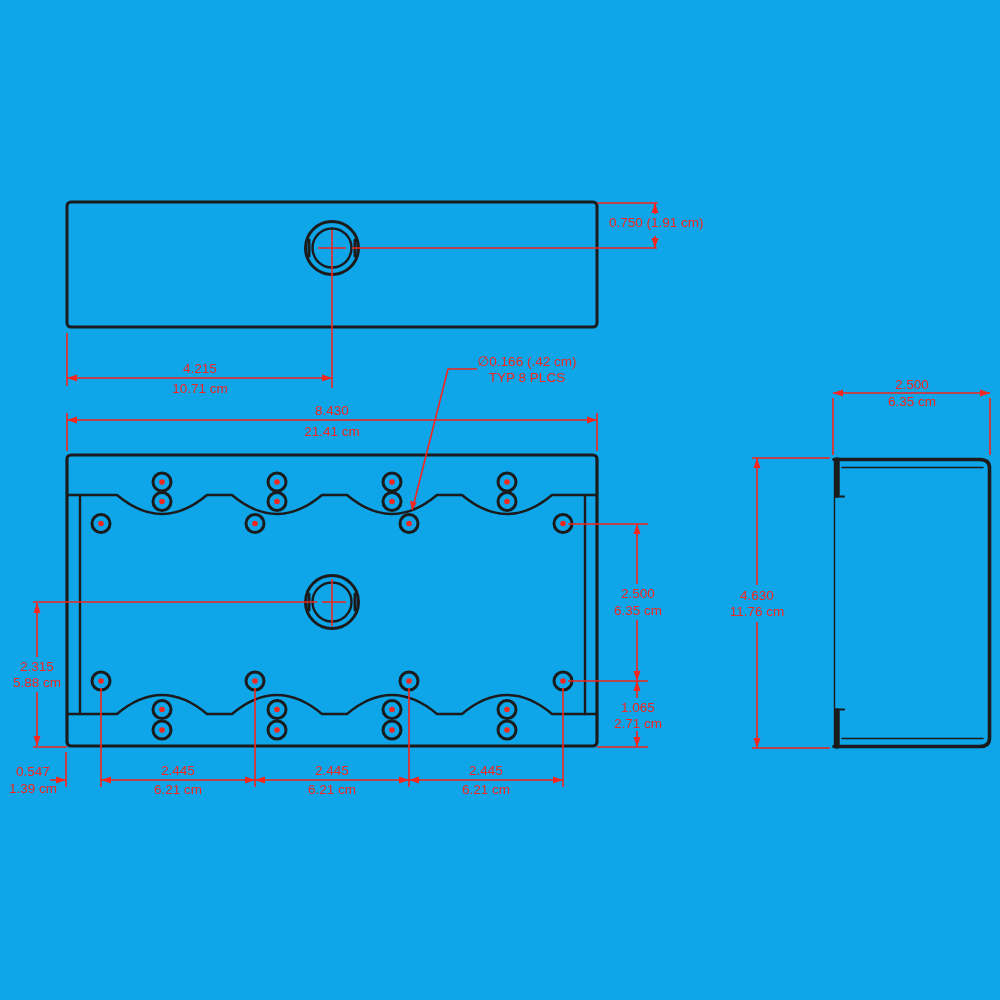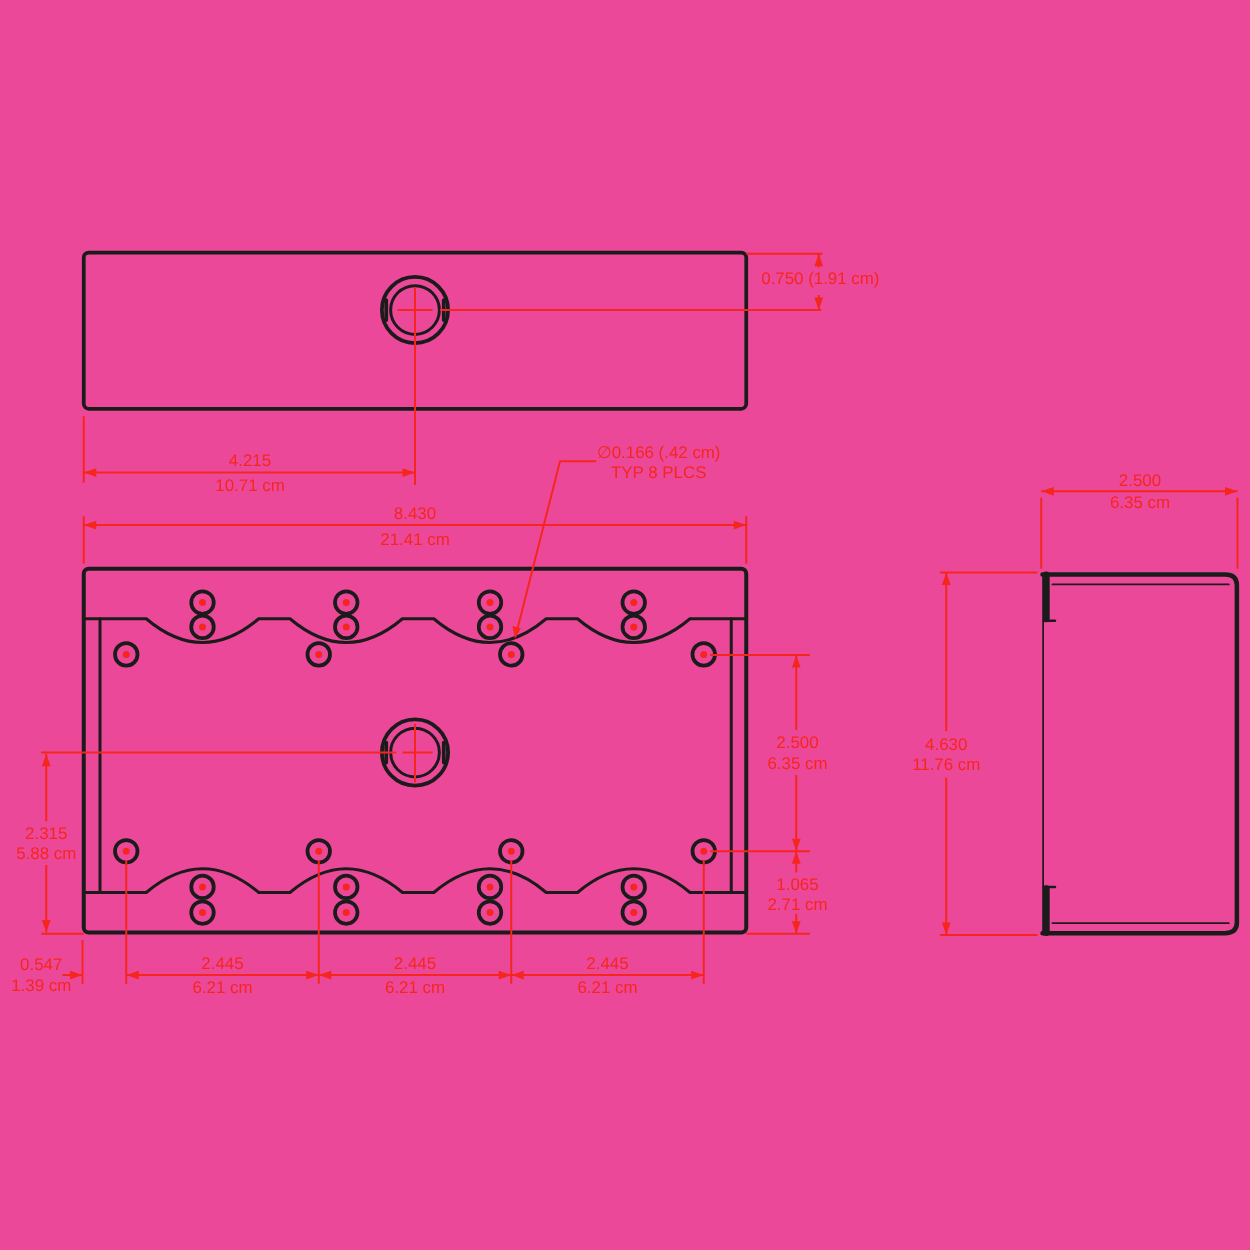--- a/index.html
+++ b/index.html
@@ -1,16 +1,16 @@
 <!DOCTYPE html>
 <html><head>
 <meta charset="utf-8">
 <style>
   html,body{margin:0;padding:0;background:#ffffff;}
-  #stage{position:relative;width:1000px;height:1000px;background:#ec4899;overflow:hidden;}
+  #stage{position:relative;width:1000px;height:1000px;background:#0ea5e9;overflow:hidden;}
   svg{display:block;}
   .blk{stroke:#1b1b1b;fill:none;stroke-linecap:round;stroke-linejoin:round;}
   .red{stroke:#f5261d;fill:none;stroke-width:1.6;stroke-linecap:butt;}
   .redfill{fill:#f5261d;stroke:none;}
   .dimtext{font-family:"Liberation Sans","DejaVu Sans",sans-serif;font-size:13.5px;fill:#f5261d;}
   .mid{text-anchor:middle;}
   .start{text-anchor:start;}
 </style>
 </head>
 <body>

